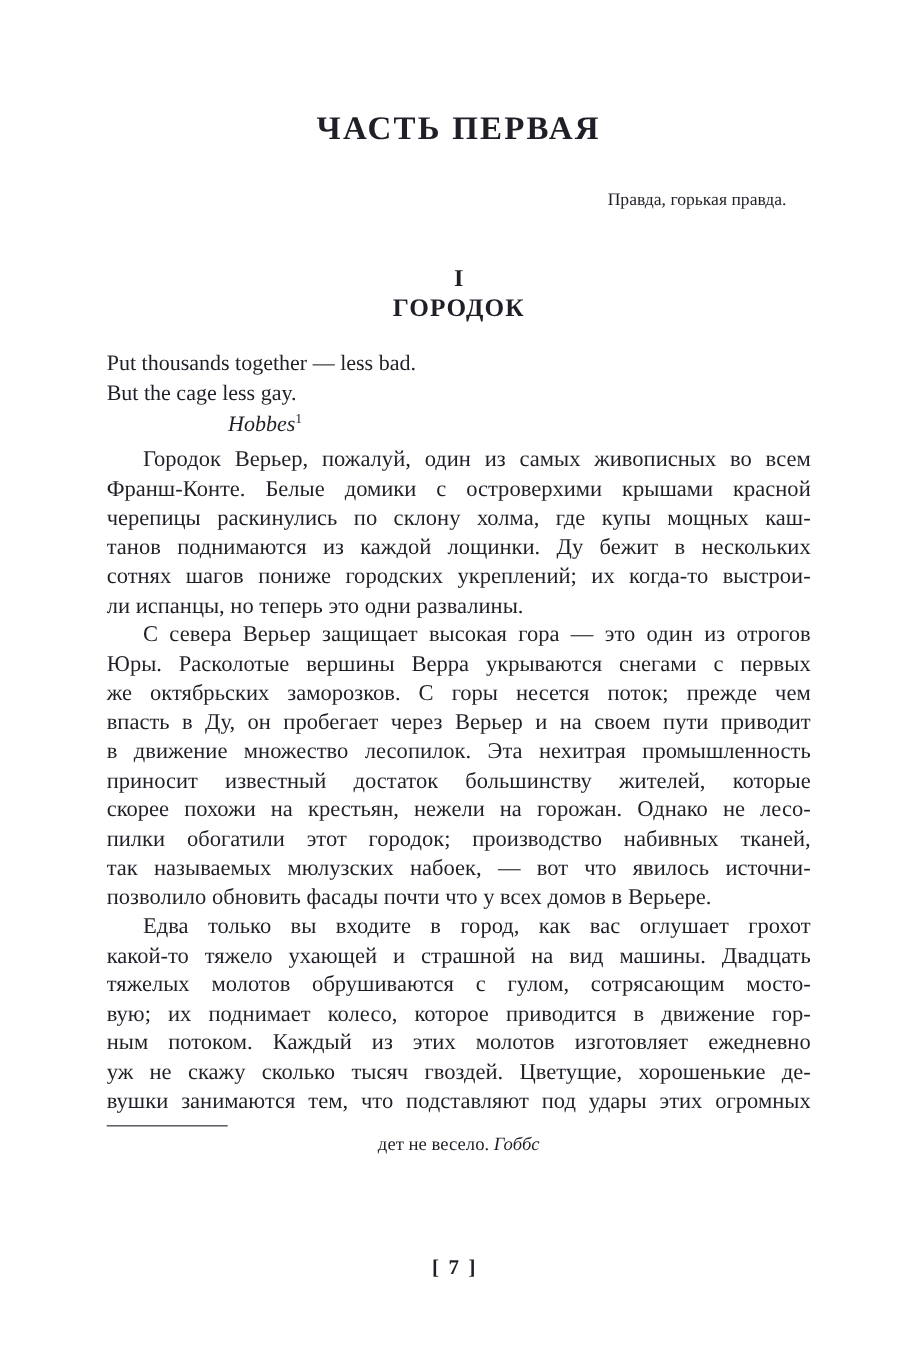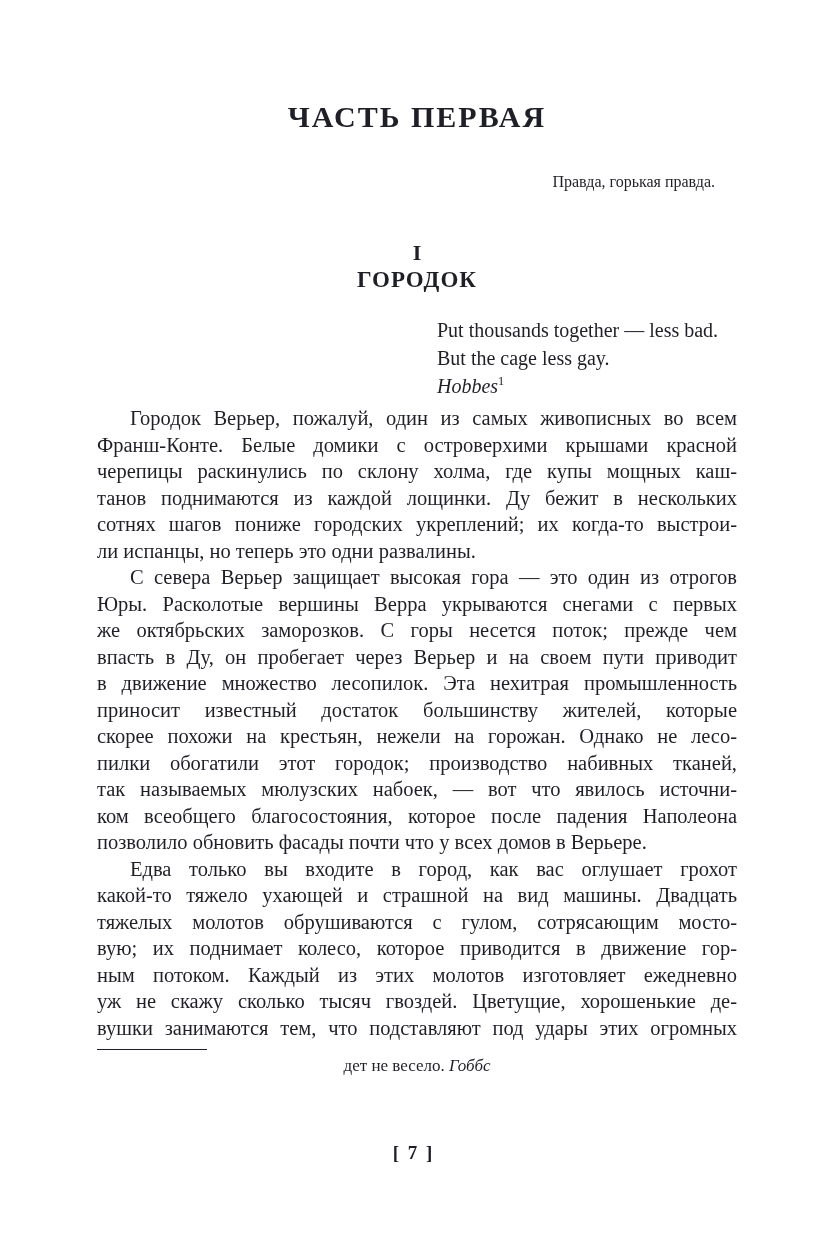--- a/index.html
+++ b/index.html
@@ -33,27 +33,26 @@
     text-align: right;
     padding-right: 22px;
     font-size: 16px;
     line-height: 28px;
   }
   .chapter { margin-top: 44px; text-align: center; }
   .chapter-num  { font-size: 22px; line-height: 26px; font-weight: bold; }
   .chapter-title{ font-size: 23px; line-height: 28px; font-weight: bold; letter-spacing: 1px; }
   .epigraph2 {
     margin-top: 22px;
-    margin-left: 340px;
     width: 288px;
     font-size: 20px;
     line-height: 28px;
     text-align: left;
   }
-  .ep2-author { text-align: left; }
+  .ep2-author { text-align: center; }
   .italic { font-style: italic; }
   sup { font-size: 0.62em; vertical-align: super; line-height: 0; }
   .body-text {
     margin-top: 5px;
     font-size: 20.5px;
     line-height: 26.5px;
   }
   .bline {
     text-align: justify;
     text-align-last: justify;
@@ -121,21 +120,20 @@
 
       <div class="bline first">С севера Верьер защищает высокая гора — это один из отрогов</div>
       <div class="bline">Юры. Расколотые вершины Верра укрываются снегами с первых</div>
       <div class="bline">же октябрьских заморозков. С горы несется поток; прежде чем</div>
       <div class="bline">впасть в Ду, он пробегает через Верьер и на своем пути приводит</div>
       <div class="bline">в движение множество лесопилок. Эта нехитрая промышленность</div>
       <div class="bline">приносит известный достаток большинству жителей, которые</div>
       <div class="bline">скорее похожи на крестьян, нежели на горожан. Однако не лесо-</div>
       <div class="bline">пилки обогатили этот городок; производство набивных тканей,</div>
       <div class="bline">так называемых мюлузских набоек, — вот что явилось источни-</div>
-      <div class="bline">ком всеобщего благосостояния, которое после падения Наполеона</div>
       <div class="bline pend">позволило обновить фасады почти что у всех домов в Верьере.</div>
 
       <div class="bline first">Едва только вы входите в город, как вас оглушает грохот</div>
       <div class="bline">какой-то тяжело ухающей и страшной на вид машины. Двадцать</div>
       <div class="bline">тяжелых молотов обрушиваются с гулом, сотрясающим мосто-</div>
       <div class="bline">вую; их поднимает колесо, которое приводится в движение гор-</div>
       <div class="bline">ным потоком. Каждый из этих молотов изготовляет ежедневно</div>
       <div class="bline">уж не скажу сколько тысяч гвоздей. Цветущие, хорошенькие де-</div>
       <div class="bline">вушки занимаются тем, что подставляют под удары этих огромных</div>
     </div>

